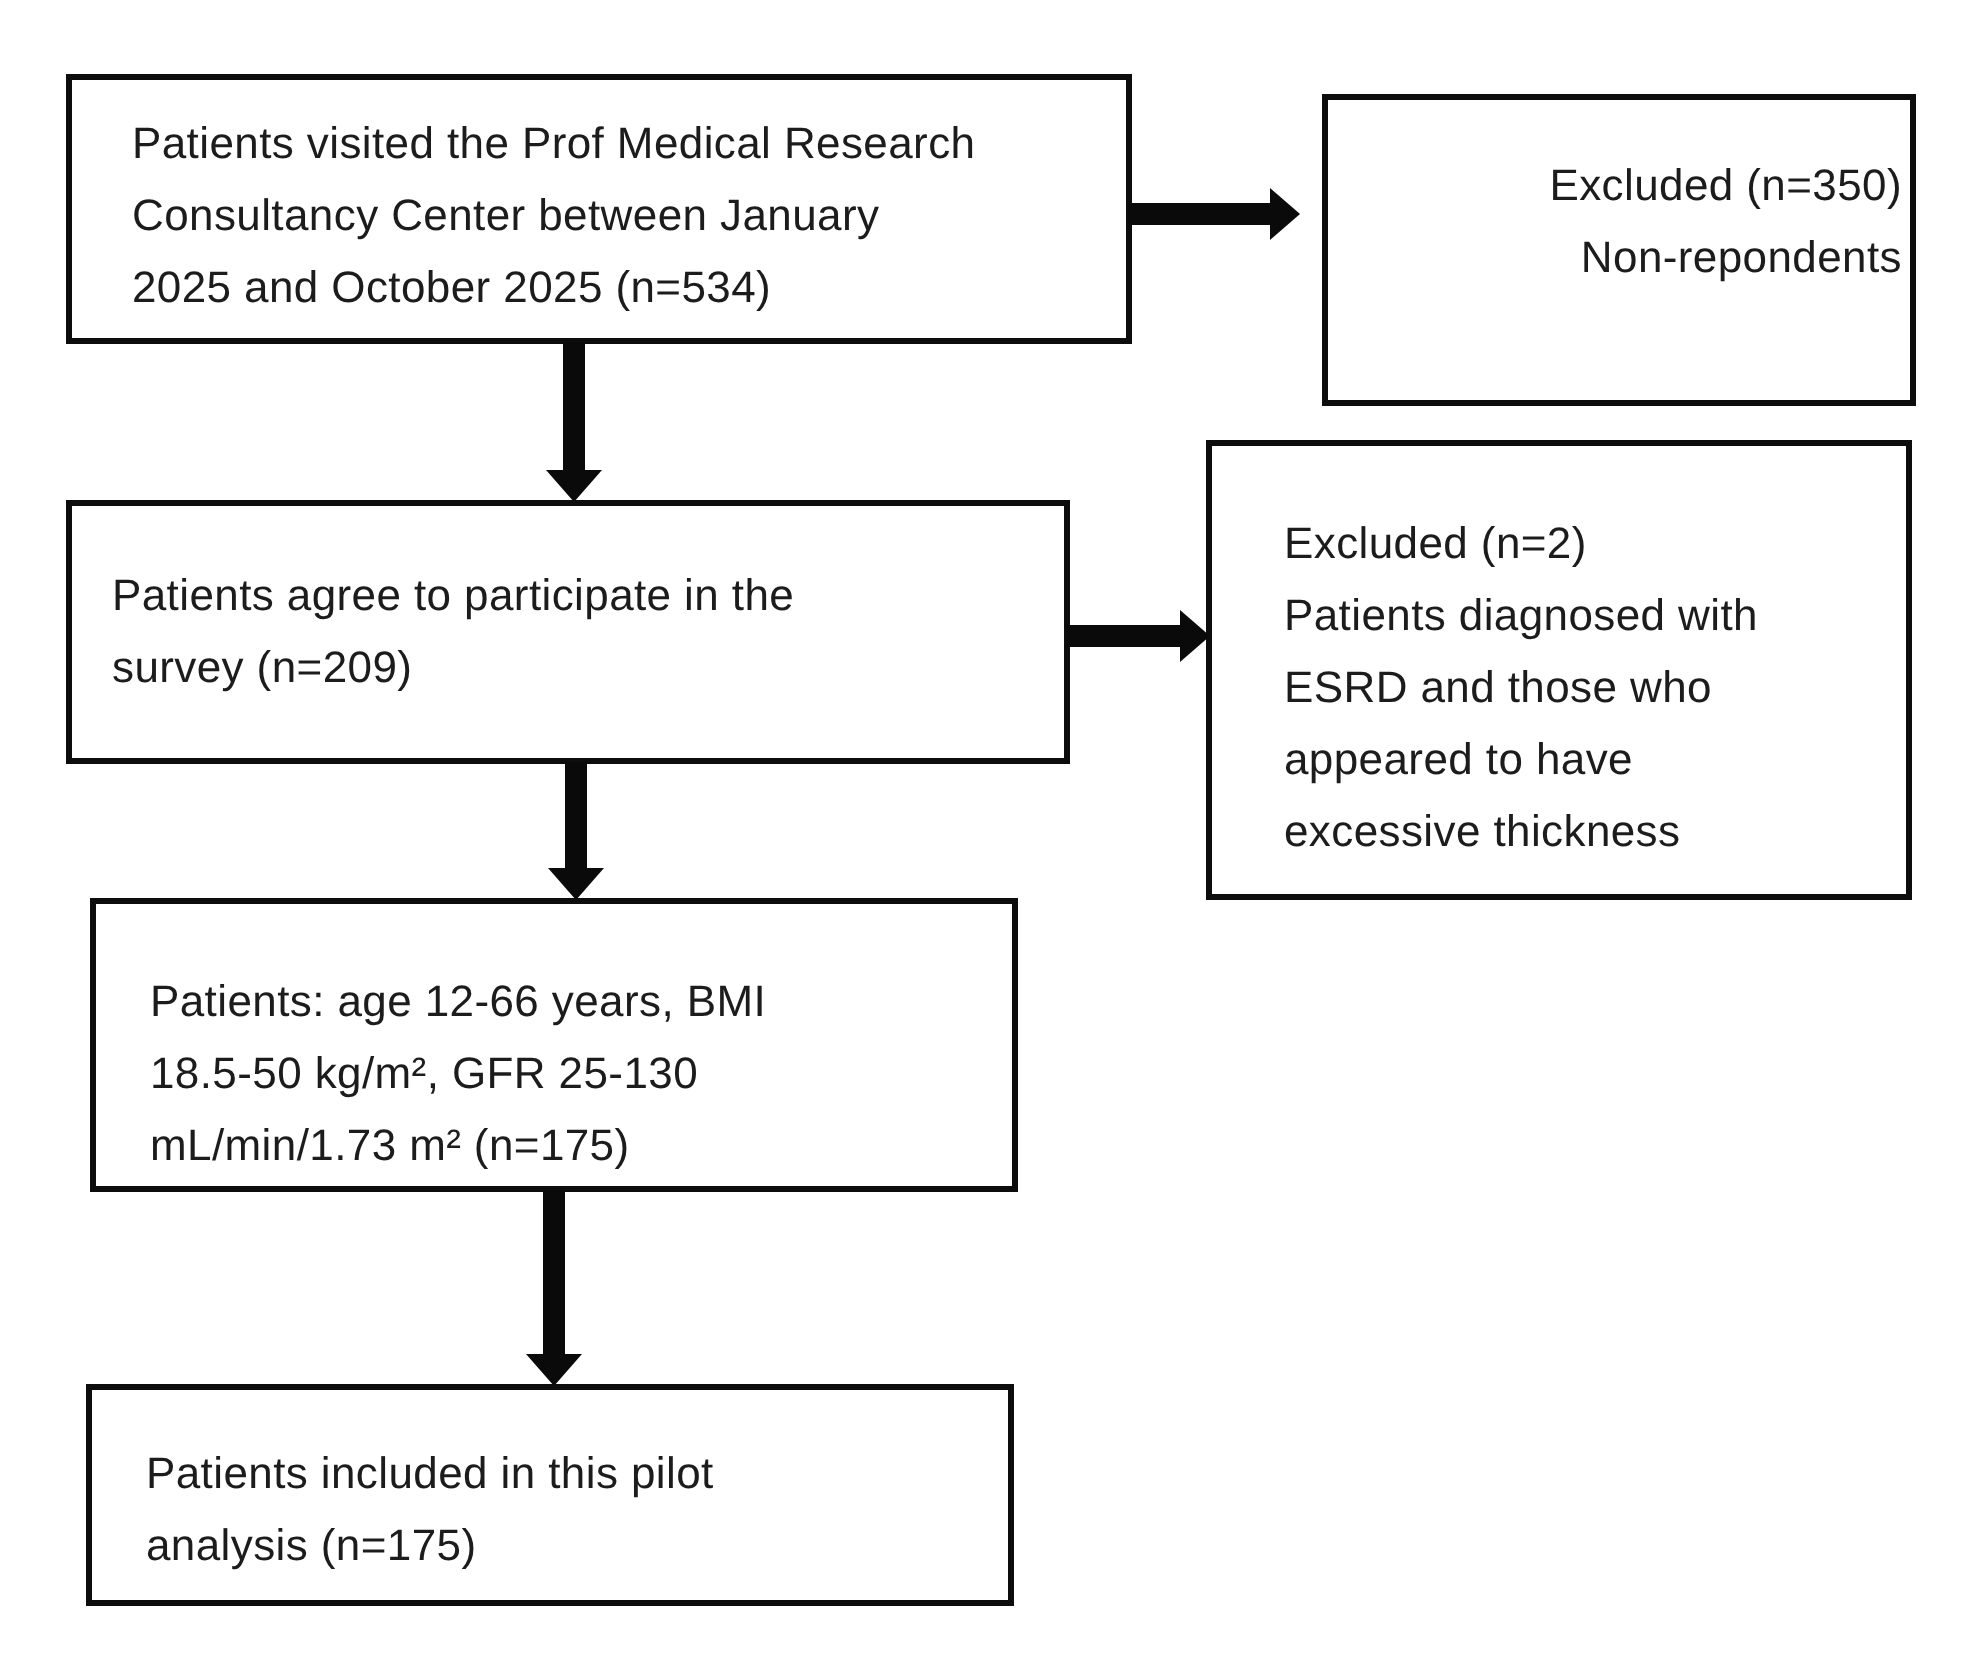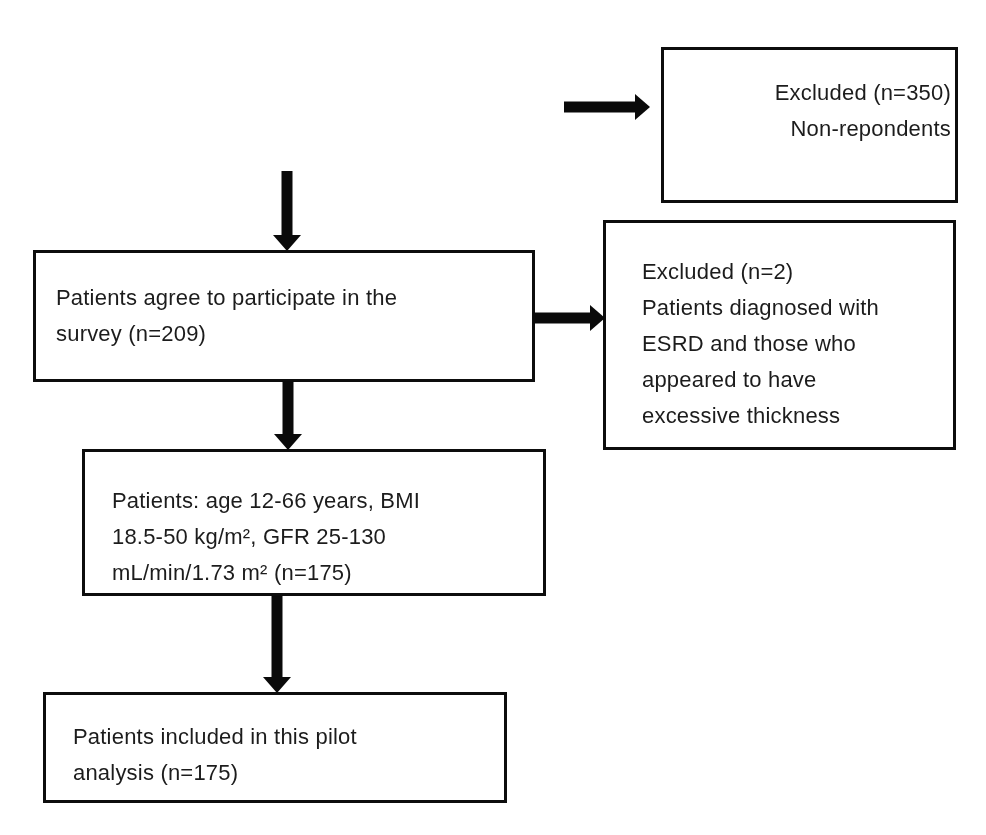--- a/index.html
+++ b/index.html
@@ -26,21 +26,21 @@
     color: var(--ink);
     font-size: 22px;
     line-height: 36px;
     white-space: pre-line;
     letter-spacing: 0.2px;
   }
   #box-visited   { left: 33px;  top: 37px;  width: 533px; height: 135px; padding: 14px 4px 0 30px; }
   #box-excl1     { left: 661px; top: 47px;  width: 297px; height: 156px; padding: 25px 4px 0 26px; text-align: right; }
   #box-agreed    { left: 33px;  top: 250px; width: 502px; height: 132px; padding: 27px 4px 0 20px; }
   #box-excl2     { left: 603px; top: 220px; width: 353px; height: 230px; padding: 31px 4px 0 36px; }
-  #box-eligible  { left: 45px;  top: 449px; width: 464px; height: 147px; padding: 31px 4px 0 27px; margin-left: 37px; }
+  #box-eligible  { left: 45px;  top: 449px; width: 464px; height: 147px; padding: 31px 4px 0 27px; }
   #box-included  { left: 43px;  top: 692px; width: 464px; height: 111px; padding: 24px 4px 0 27px; }
 
   .varrow { position: absolute; width: 28px; }
   .varrow .shaft {
     position: absolute; left: 50%; top: 0; transform: translateX(-50%);
     width: 11px; height: calc(100% - 16px); background: var(--arrow);
   }
   .varrow .head {
     position: absolute; bottom: 0; left: 50%; transform: translateX(-50%);
     width: 0; height: 0;
@@ -65,20 +65,23 @@
     border-left: 15px solid var(--arrow);
   }
   #arrow-h1 { left: 564px; top: 94px;  width: 86px; }
   #arrow-h2 { left: 533px; top: 305px; width: 72px; }
 </style>
 </head>
 <body>
 
 <div id="canvas" style="--arrow: #0a0a0a; --border: #0d0d0d; --ink: #1c1c1c; background: rgb(255, 255, 255);">
 
+  <div class="flowbox" id="box-visited">Patients visited the Prof Medical Research
+Consultancy Center between January
+2025 and October 2025 (n=534)</div>
 
   <div class="flowbox" id="box-excl1">Excluded (n=350)
 Non-repondents</div>
 
   <div class="flowbox" id="box-agreed">Patients agree to participate in the
 survey (n=209)</div>
 
   <div class="flowbox" id="box-excl2">Excluded (n=2)
 Patients diagnosed with
 ESRD and those who

